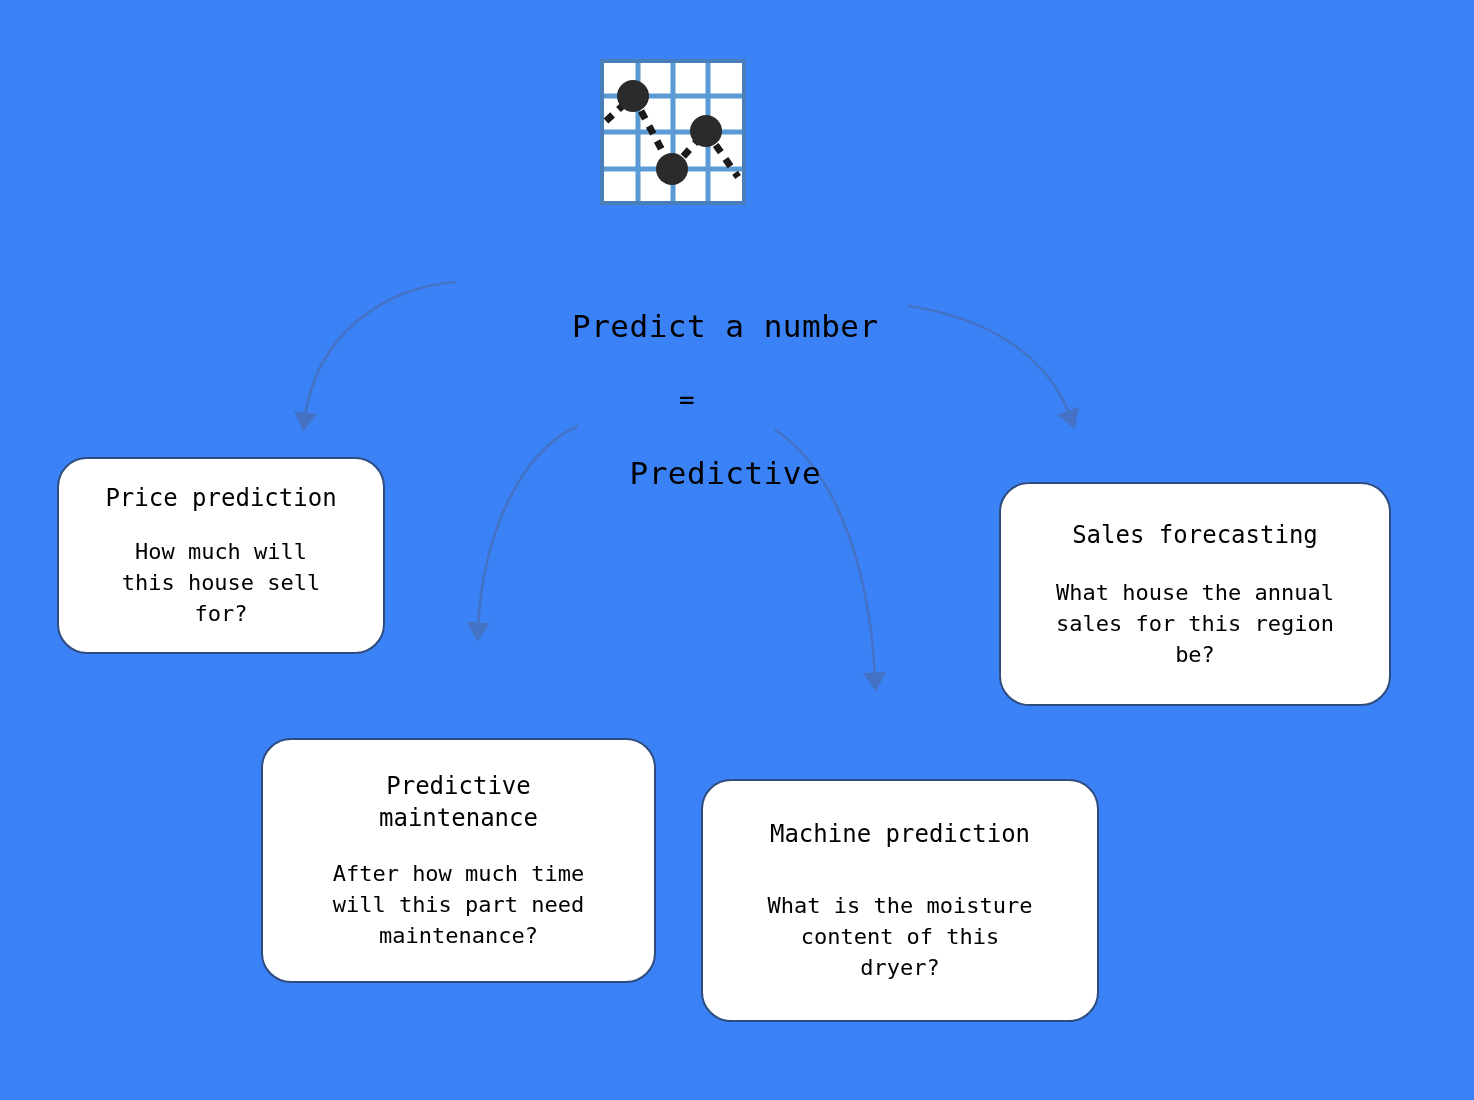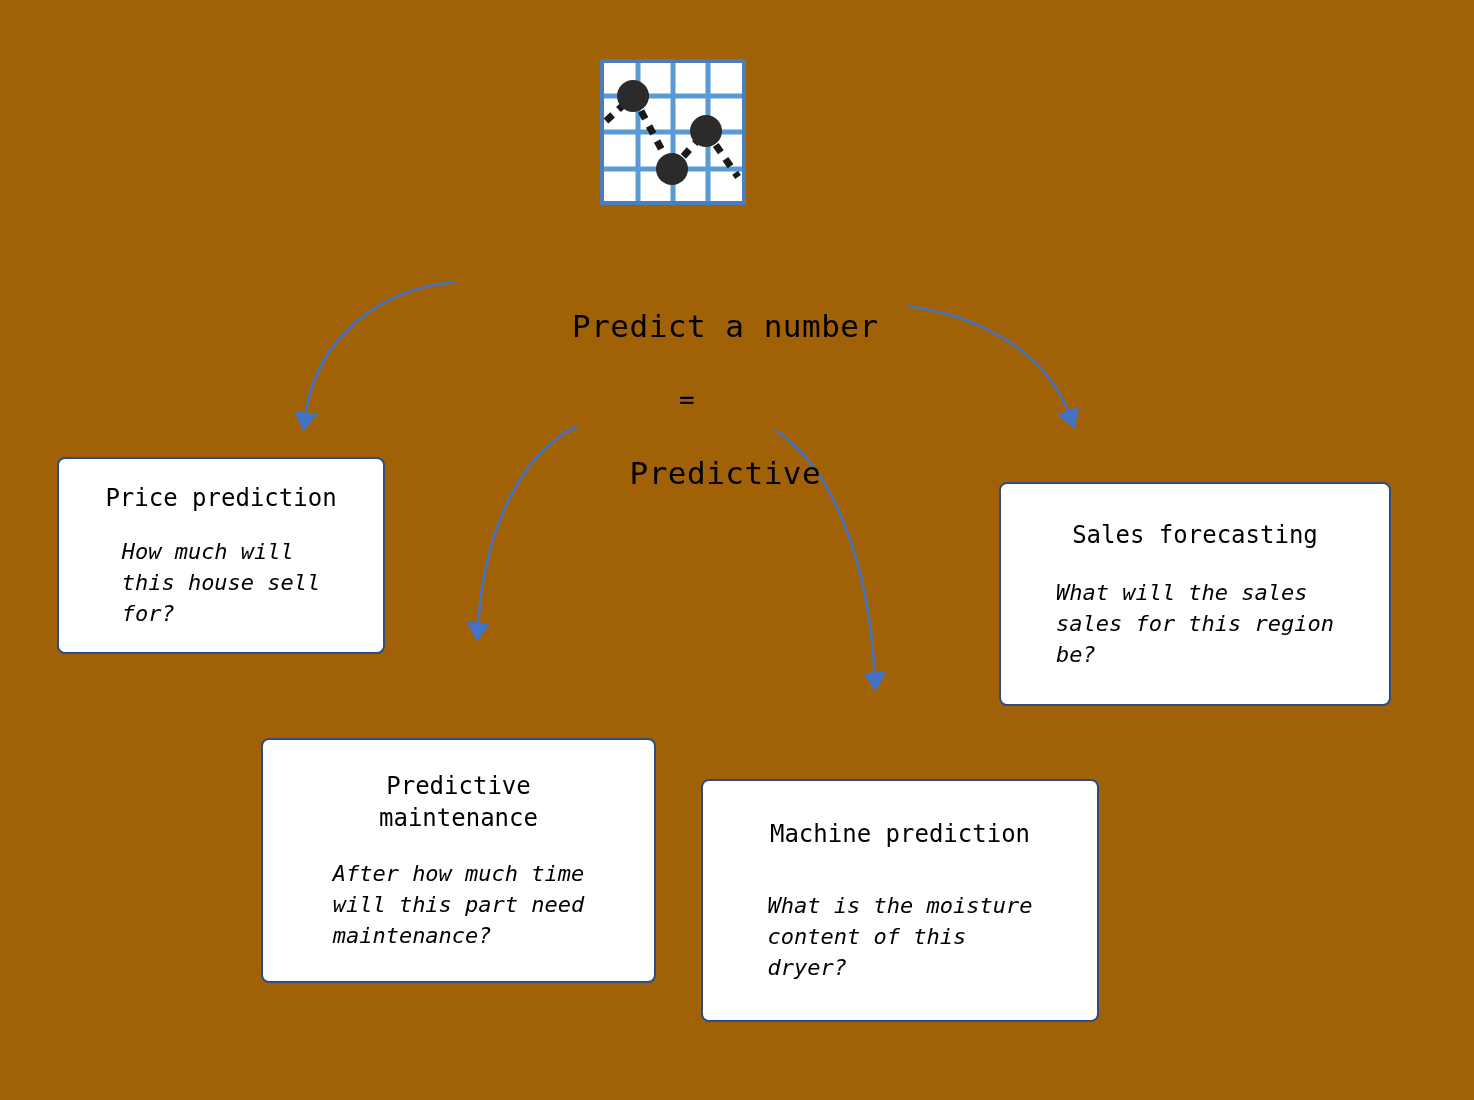--- a/index.html
+++ b/index.html
@@ -4,21 +4,21 @@
 <style>
   html, body {
     margin: 0;
     padding: 0;
     background: #ffffff;
   }
   #canvas {
     position: relative;
     width: 1474px;
     height: 1100px;
-    background: #a16207;
+    background: #3b82f6;
     overflow: hidden;
     font-family: "DejaVu Sans Mono", monospace;
   }
 
   
   #regression-icon {
     position: absolute;
     left: 600px;
     top: 59px;
     width: 146px;
@@ -43,43 +43,42 @@
     display: block;
     font-size: 26px;
     line-height: 30px;
   }
 
   
   .node-box {
     position: absolute;
     box-sizing: border-box;
     border: 2.2px solid #2E4C7E;
-    border-radius: 8px;
+    border-radius: 30px;
     background: #ffffff;
     display: flex;
     flex-direction: column;
     align-items: center;
     justify-content: center;
     padding: 10px 12px;
   }
   .node-title {
     color: #000000;
     font-family: "DejaVu Sans Mono", monospace;
     font-size: 24px;
     line-height: 32px;
     text-align: center;
     white-space: pre-line;
   }
   .node-question {
     color: #000000;
     font-family: "DejaVu Sans Mono", monospace;
-    font-style: italic;
     font-size: 22px;
     line-height: 31px;
-    text-align: left;
+    text-align: center;
     margin-top: 26px;
     white-space: pre-line;
   }
 
   #box-price       { left: 57px;   top: 457px;  width: 328px; height: 197px; }
   #box-maintenance { left: 261px;  top: 738px;  width: 395px; height: 245px; }
   #box-machine     { left: 701px;  top: 779px;  width: 398px; height: 243px; }
   #box-sales       { left: 999px;  top: 482px;  width: 392px; height: 224px; }
 
   #box-price .node-question       { margin-top: 22px; }
@@ -166,18 +165,18 @@
 
   <div class="node-box" id="box-machine">
     <div class="node-title">Machine prediction</div>
     <div class="node-question">What is the moisture
 content of this
 dryer?</div>
   </div>
 
   <div class="node-box" id="box-sales">
     <div class="node-title">Sales forecasting</div>
-    <div class="node-question">What will the sales
+    <div class="node-question">What house the annual
 sales for this region
 be?</div>
   </div>
 
 </div>
 
 </body></html>

